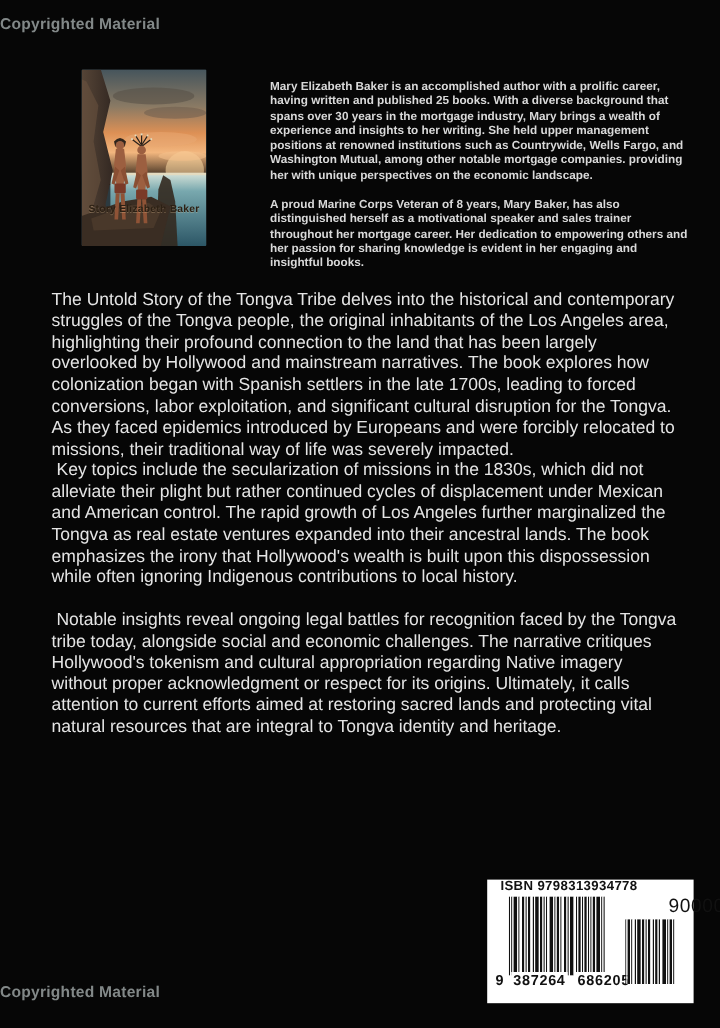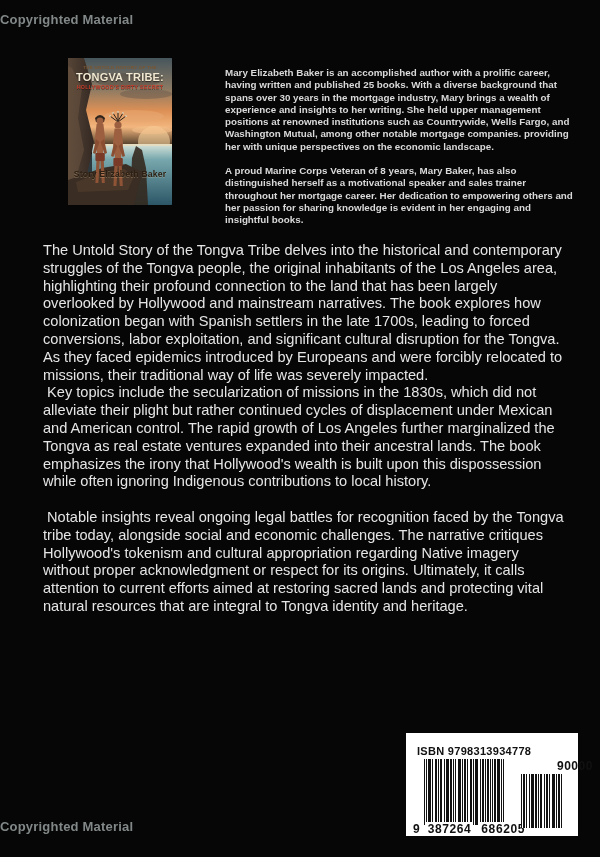--- a/index.html
+++ b/index.html
@@ -63,38 +63,38 @@
     position:absolute;left:43px;top:242px;width:524px;
     color:var(--body-text);font-size:14.6px;line-height:17.8px;
   }
   .description p{margin:0;white-space:pre-wrap;}
   .description p.gap{margin-top:17.8px;}
 
   
   .barcode-box{
     position:absolute;left:406px;top:733px;width:172px;height:103px;
     background:var(--barcode-bg);color:var(--barcode-ink);
-    box-sizing:border-box;padding:12px 7px 0 7px;
+    box-sizing:border-box;padding:0 7px 0 7px;
   }
   .isbn-label{
     font-size:11px;font-weight:700;letter-spacing:.3px;
     color:var(--barcode-ink);margin-left:4px;
   }
   .barcode-row{display:flex;margin-top:2px;}
   .main-barcode{position:relative;width:108px;height:78px;}
   .main-bars{position:absolute;left:11px;top:0;width:96px;height:66px;
     font-size:0;white-space:nowrap;overflow:hidden;}
   .main-digits{
     position:absolute;left:0;bottom:1px;width:108px;height:13px;
     display:flex;align-items:flex-end;font-size:12px;font-weight:700;
   }
   .main-digits .lead{width:10px;}
   .main-digits .grp{background:var(--barcode-bg);padding:0 2px;margin-left:6px;letter-spacing:.6px;}
   .addon-barcode{position:relative;width:50px;height:78px;margin-left:8px;}
-  .addon-label{text-align:center;font-size:12px;font-weight:700;letter-spacing:.5px;margin-left:36px;}
+  .addon-label{text-align:center;font-size:16px;font-weight:400;letter-spacing:.5px;margin-left:36px;}
   .addon-bars{margin-top:1px;height:54px;font-size:0;white-space:nowrap;overflow:hidden;}
   .bar{display:inline-block;vertical-align:top;height:100%;}
 </style>
 </head>
 <body>
 
 <div class="page">
 
   <div class="copyright top">Copyrighted Material</div>
 
@@ -165,25 +165,20 @@
         </g>
         <circle cx="50" cy="67" r="3.6" fill="#9c5f40"></circle>
         <path d="M46.6 70.5 h6.8 l1.6 14 -2 16 h-6 l-2 -16 z" fill="#9c5f40"></path>
         <path d="M46 85 l-3 13 2.4 1 4 -11 z" fill="#8a4f33"></path>
         <path d="M54 85 l3 13 -2.4 1 -4 -11 z" fill="#8a4f33"></path>
         <rect x="45.4" y="100" width="9.4" height="8" rx="1" fill="#7a3a28"></rect>
         <path d="M46.4 108 l-1 20 h3 l1.4 -20 z" fill="#8f5336"></path>
         <path d="M53.8 108 l1 20 h-3 l-1.4 -20 z" fill="#8f5336"></path>
       </g>
     </svg>
-    <div class="titleblock">
-      <div class="series">THE UNTOLD HISTORY OF THE</div>
-      <div class="title">TONGVA TRIBE:</div>
-      <div class="subtitle">HOLLYWOOD'S DIRTY SECRET</div>
-    </div>
     <div class="cover-author">Story Elizabeth Baker</div>
   </div>
 
   <div class="bio">
     <p>Mary Elizabeth Baker is an accomplished author with a prolific career, having written and published 25 books. With a diverse background that spans over 30 years in the mortgage industry, Mary brings a wealth of experience and insights to her writing. She held upper management positions at renowned institutions such as Countrywide, Wells Fargo, and Washington Mutual, among other notable mortgage companies. providing her with unique perspectives on the economic landscape.</p>
     <p>A proud Marine Corps Veteran of 8 years, Mary Baker, has also distinguished herself as a motivational speaker and sales trainer throughout her mortgage career. Her dedication to empowering others and her passion for sharing knowledge is evident in her engaging and insightful books.</p>
   </div>
 
   <div class="description">
     <p>The Untold Story of the Tongva Tribe delves into the historical and contemporary struggles of the Tongva people, the original inhabitants of the Los Angeles area, highlighting their profound connection to the land that has been largely overlooked by Hollywood and mainstream narratives. The book explores how colonization began with Spanish settlers in the late 1700s, leading to forced conversions, labor exploitation, and significant cultural disruption for the Tongva. As they faced epidemics introduced by Europeans and were forcibly relocated to missions, their traditional way of life was severely impacted.</p>

